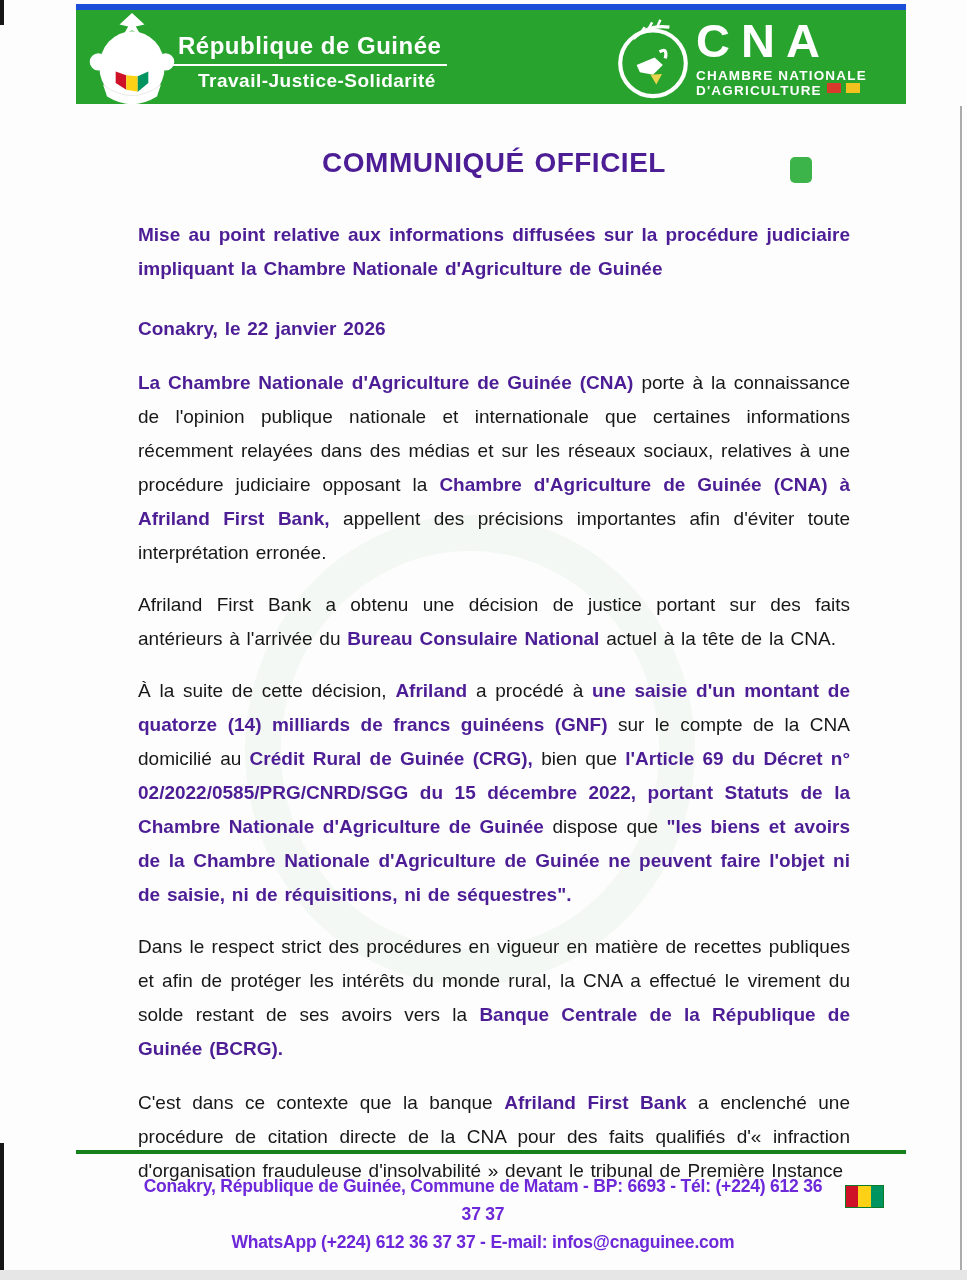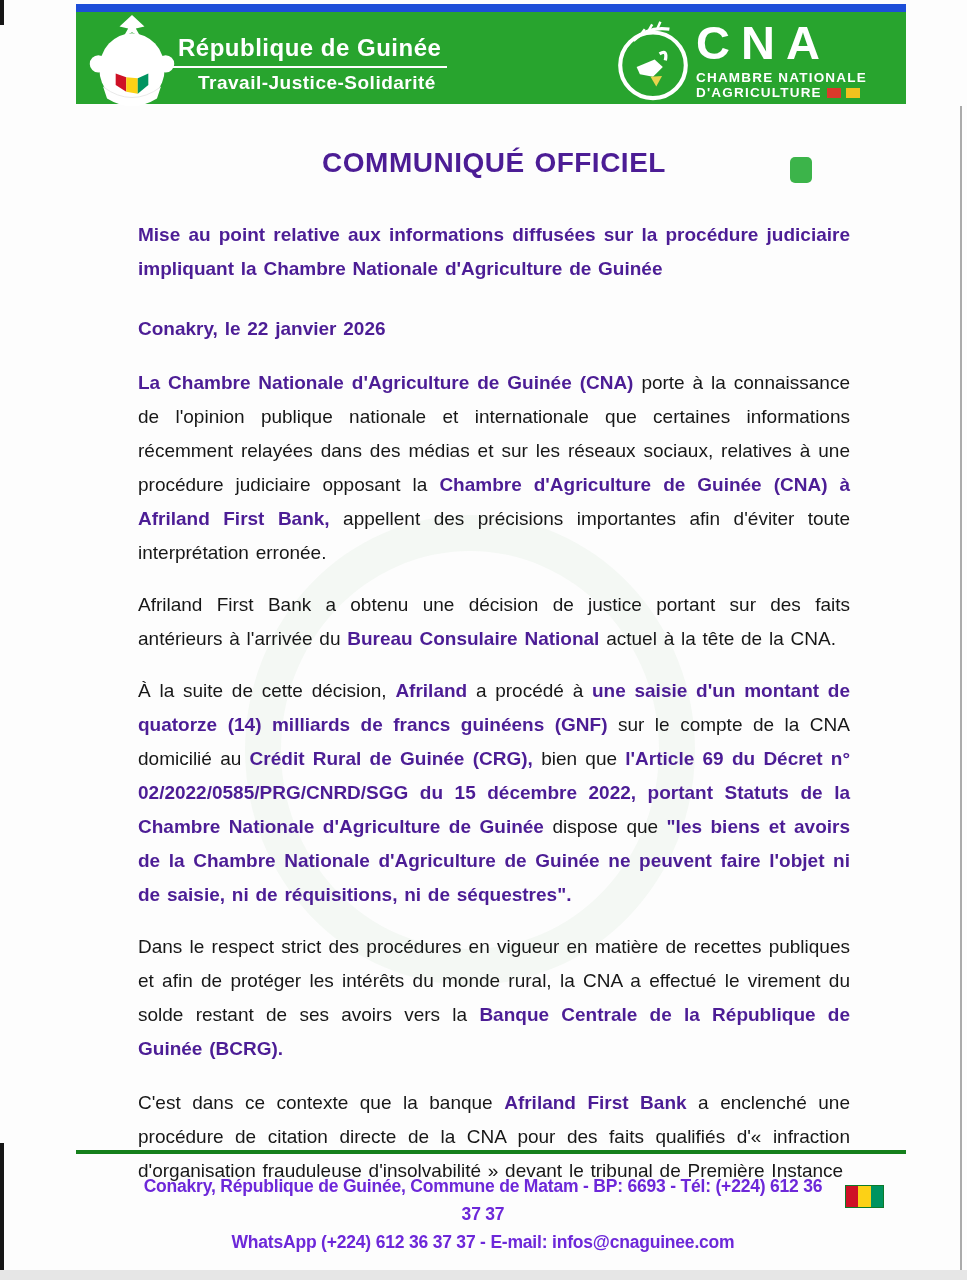--- a/index.html
+++ b/index.html
@@ -16,34 +16,34 @@
   .edge-right { position:absolute; left:960px; top:106px; width:2px; height:1165px; background:#ababab; }
   .bottom-strip { position:absolute; left:0; top:1270px; width:967px; height:10px; background:#e6e6e6; }
   .watermark {
     position:absolute; left:245px; top:515px; width:450px; height:470px;
     border:36px solid rgba(70,150,75,0.05); border-radius:50%;
   }
 
   
   .banner {
     position:absolute; left:76px; top:4px; width:830px; height:100px;
-    background:#28a42e; border-top:8px solid #1d4ed8;
+    background:#28a42e; border-top:6px solid #1d4ed8;
   }
   .coat-of-arms { position:absolute; left:8px; top:2px; width:96px; height:96px; }
   .republic { position:absolute; left:96px; top:22px; color:#ffffff; }
   .republic-title {
     display:inline-block; font-size:24px; font-weight:700; letter-spacing:0.5px;
     border-bottom:2px solid #ffffff; padding:0 6px 4px 6px;
   }
   .republic-motto { font-size:19px; font-weight:600; letter-spacing:0.5px; margin:4px 0 0 26px; }
   .cna-emblem { position:absolute; left:536px; top:8px; width:82px; height:84px; }
   .cna-block { position:absolute; left:620px; top:6px; color:#ffffff; }
   .cna-acronym { font-size:47px; font-weight:700; letter-spacing:11px; line-height:50px; }
   .cna-line1 { font-size:13.5px; font-weight:700; letter-spacing:1.2px; margin-top:2px; }
-  .cna-line2 { font-size:13.5px; font-weight:700; letter-spacing:1.2px; display:flex; align-items:center; gap:3px; }
+  .cna-line2 { font-size:13.5px; font-weight:700; letter-spacing:1.2px; display:flex; align-items:flex-start; gap:3px; }
   .sq { display:inline-block; width:14px; height:10px; margin-left:2px; }
 
   
   .content {
     position:absolute; left:138px; top:146px; width:712px;
     color:#171717; font-size:19px; line-height:34px;
     text-align:justify; word-spacing:1.5px;
   }
   .doc-title { font-size:28px; font-weight:700; text-align:center; line-height:34px; letter-spacing:0.5px; color:#0d0d0d; }
   .subtitle { margin-top:38px; font-weight:700; }

